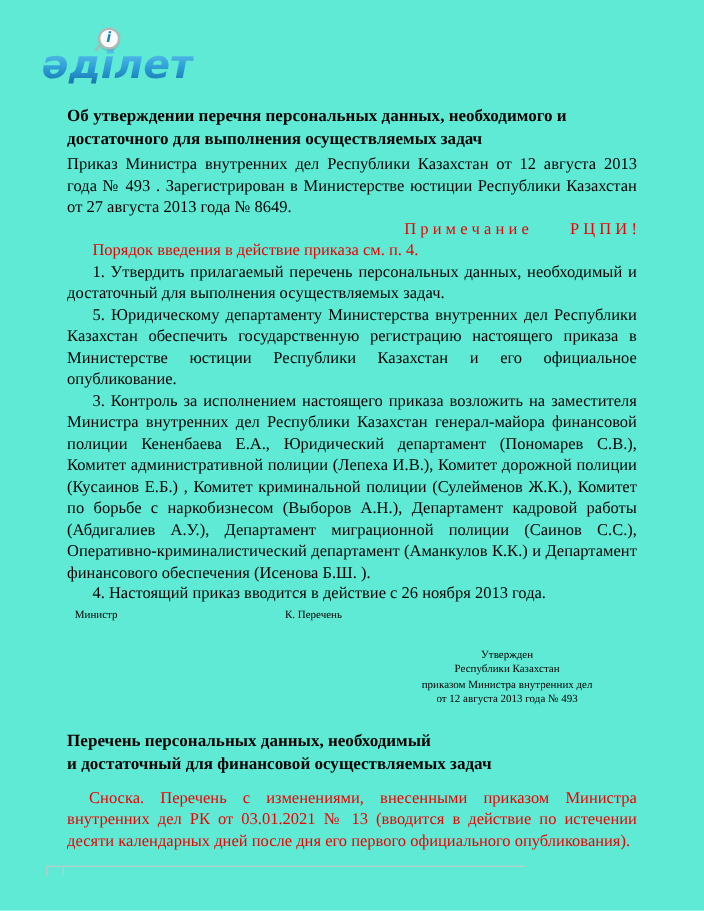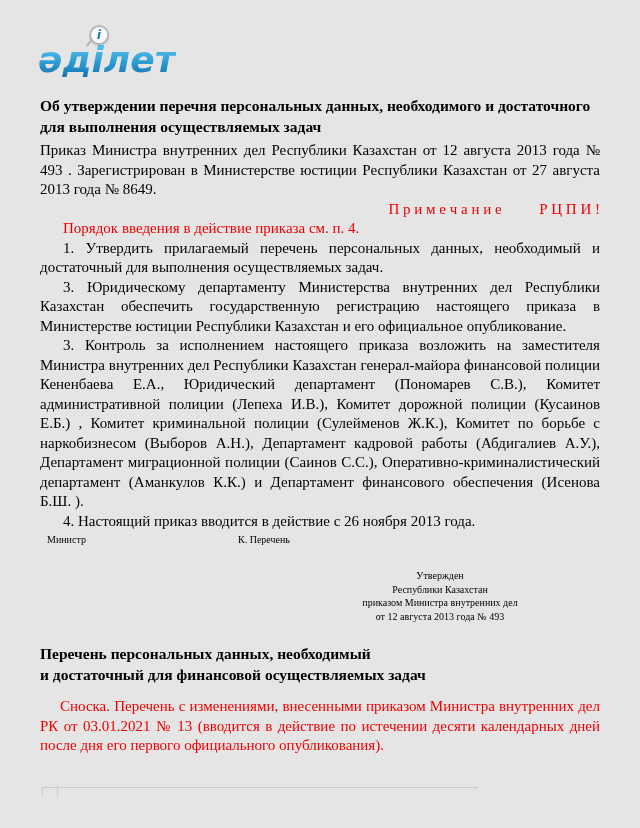--- a/index.html
+++ b/index.html
@@ -1,19 +1,19 @@
 <!DOCTYPE html>
 <html><head>
 <meta charset="utf-8">
 <style>
   * { margin:0; padding:0; box-sizing:border-box; }
   html,body { background:#ffffff; }
   .page {
     position:relative; width:640px; height:828px; margin:0 auto;
-    background:#e5e5e5; overflow:hidden;
+    background:#5eead4; overflow:hidden;
     font-family:"Liberation Serif", serif; font-size:15px; line-height:19.5px; color:#000;
   }
   
   .logo { display:block; position:absolute; left:38px; top:34px; height:52px; text-decoration:none; cursor:pointer; }
   .logo-txt { font-family:"DejaVu Sans", sans-serif; font-weight:bold; font-style:italic; font-size:36px; line-height:52px; letter-spacing:0px; white-space:nowrap; }
   .lg {
     background:linear-gradient(180deg,#62c8f2 8%,#2e9ed6 55%,#1674b0 92%);
     -webkit-background-clip:text; background-clip:text;
     color:#2795d2; -webkit-text-fill-color:transparent;
   }
@@ -24,21 +24,21 @@
     border:2px solid #b5b5b5; background:rgba(253,253,253,0.97);
     box-shadow:0 1px 1px rgba(0,0,0,0.15);
   }
   .mag-letter {
     position:absolute; left:0; top:0; width:16px; height:16px;
     font-family:"DejaVu Sans", sans-serif; font-weight:bold; font-style:italic;
     font-size:13px; line-height:16px; text-align:center; color:#1d82c0;
   }
   .mag-handle { position:absolute; left:-3px; bottom:-4px; width:2px; height:8px; background:#b5b5b5; transform:rotate(38deg); }
   
-  .content { position:absolute; left:0; top:86px; width:640px; padding:0 40px; }
+  .content { position:absolute; left:0; top:86px; width:640px; padding:0 61px; }
   h1.doc-title { font-size:15.5px; line-height:20.5px; font-weight:bold; margin-top:10px; text-align:left; }
   p.meta { margin-top:4px; text-align:justify; }
   .red { color:#f00000; }
   .right { text-align:right; }
   .pre { white-space:pre-wrap; }
   .indent { text-indent:23px; }
   p.para { text-align:justify; text-indent:23px; }
   b { font-weight:bold; }
   
   .sig { margin-top:2px; padding-left:7px; font-size:10px; line-height:14px; }
@@ -70,21 +70,21 @@
     <h1 class="doc-title">Об утверждении перечня персональных данных, необходимого и достаточного для выполнения осуществляемых задач</h1>
 
     <p class="meta">Приказ Министра внутренних дел Республики Казахстан от 12 августа 2013 года № 493 . Зарегистрирован в Министерстве юстиции Республики Казахстан от 27 августа 2013 года № 8649.</p>
 
     <p class="red right pre">П р и м е ч а н и е          Р Ц П И !</p>
 
     <p class="red indent">Порядок введения в действие приказа см. п. 4.</p>
 
 
     <p class="para">1. Утвердить прилагаемый перечень персональных данных, необходимый и достаточный для выполнения осуществляемых задач.</p>
-    <p class="para">3. Юридическому департаменту Министерства внутренних дел Республики Казахстан обеспечить государственную регистрацию настоящего приказа в Министерстве юстиции Республики Казахстан и его официальное опубликование.</p>
+    <p class="para">5. Юридическому департаменту Министерства внутренних дел Республики Казахстан обеспечить государственную регистрацию настоящего приказа в Министерстве юстиции Республики Казахстан и его официальное опубликование.</p>
     <p class="para">3. Контроль за исполнением настоящего приказа возложить на заместителя Министра внутренних дел Республики Казахстан генерал-майора финансовой полиции Кененбаева Е.А., Юридический департамент (Пономарев С.В.), Комитет административной полиции (Лепеха И.В.), Комитет дорожной полиции (Кусаинов Е.Б.) , Комитет криминальной полиции (Сулейменов Ж.К.), Комитет по борьбе с наркобизнесом (Выборов А.Н.), Департамент кадровой работы (Абдигалиев А.У.), Департамент миграционной полиции (Саинов С.С.), Оперативно-криминалистический департамент (Аманкулов К.К.) и Департамент финансового обеспечения (Исенова Б.Ш. ).</p>
     <p class="para">4. Настоящий приказ вводится в действие с 26 ноября 2013 года.</p>
 
     <div class="sig">
       <span class="sig-role">Министр</span><span class="sig-name">К. Перечень</span>
     </div>
 
     <div class="approval">
       <div>Утвержден</div>
       <div>Республики Казахстан</div>

